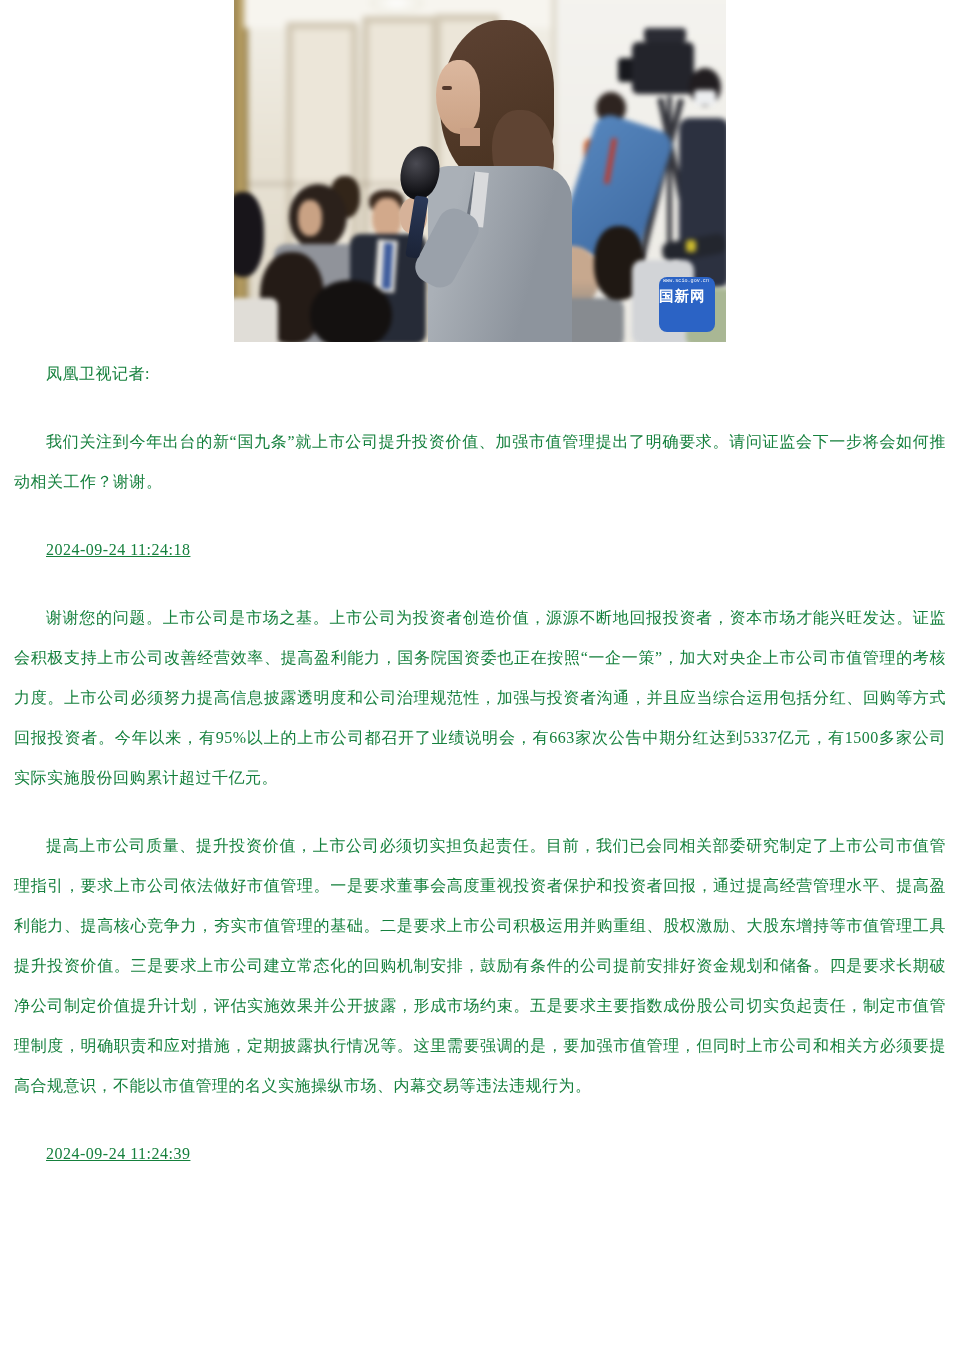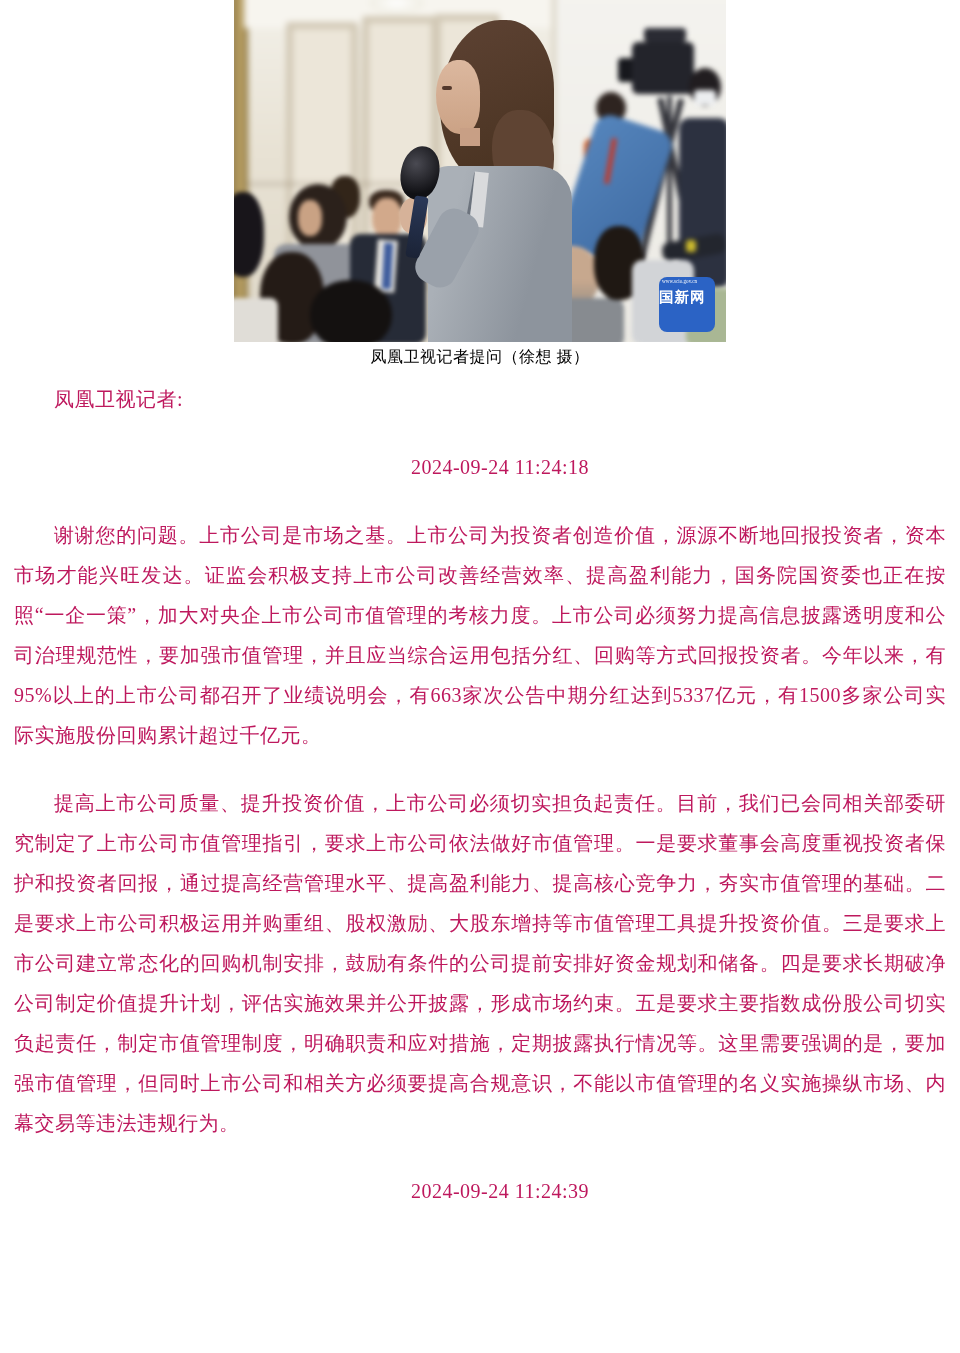--- a/index.html
+++ b/index.html
@@ -83,35 +83,35 @@
   .shirt-v{left:238px;top:172px;width:14px;height:55px;background:#d9dadc;transform:rotate(6deg);}
   .arm-sleeve{left:192px;top:208px;width:42px;height:80px;background:#9aa1aa;border-radius:16px;transform:rotate(28deg);}
   .hand{left:166px;top:198px;width:27px;height:36px;background:#d6b299;border-radius:45%;}
   .mic-head{left:167px;top:146px;width:38px;height:54px;background:radial-gradient(circle at 35% 35%,#4a4a52,#101014 70%);border-radius:48%;transform:rotate(12deg);}
   .mic-handle{left:176px;top:196px;width:14px;height:62px;background:linear-gradient(#2a3858,#1b2336);border-radius:4px;transform:rotate(9deg);}
 
   
   .watermark{
     position:absolute;left:425px;top:277px;width:56px;height:55px;
     background:#2b63c5;border-radius:8px;color:#fff;text-align:center;
-    font-family:Liberation Serif, serif;
+    font-family:Liberation Mono, monospace;
   }
   .wm-name{margin-top:12px;font-size:14.5px;font-weight:bold;letter-spacing:1px;line-height:16px;}
   .wm-url{font-size:6px;line-height:8px;transform:scale(0.85);opacity:0.95;}
 
   
   figcaption{
     text-align:center;font-size:16px;line-height:20px;margin-top:5px;
     letter-spacing:0.5px;color:#000;
   }
   .content p{
-    margin:0 0 28px;font-size:20px;line-height:40px;letter-spacing:0.5px;
-    text-align:justify;text-indent:2em;color:#be185d;
-  }
-  .content p.timestamp{text-align:center;}
+    margin:0 0 28px;font-size:16px;line-height:40px;letter-spacing:0.5px;
+    text-align:justify;text-indent:2em;color:#15803d;
+  }
+  .content p.timestamp{text-align:left;text-decoration:underline;}
 </style>
 </head>
 <body>
 
 <div class="page">
 
   <figure>
     <div class="photo">
 
       <div class="layer lyr-bg">
@@ -180,24 +180,24 @@
         <div class="mic-head"></div>
         <div class="mic-handle"></div>
       </div>
 
       <div class="watermark">
         <div class="wm-name">国新网</div>
         <div class="wm-url">www.scio.gov.cn</div>
       </div>
 
     </div>
-    <figcaption>凤凰卫视记者提问（徐想 摄）</figcaption>
   </figure>
 
   <div class="content">
     <p>凤凰卫视记者:</p>
+    <p>我们关注到今年出台的新“国九条”就上市公司提升投资价值、加强市值管理提出了明确要求。请问证监会下一步将会如何推动相关工作？谢谢。</p>
     <p class="timestamp">2024-09-24 11:24:18</p>
-    <p>谢谢您的问题。上市公司是市场之基。上市公司为投资者创造价值，源源不断地回报投资者，资本市场才能兴旺发达。证监会积极支持上市公司改善经营效率、提高盈利能力，国务院国资委也正在按照“一企一策”，加大对央企上市公司市值管理的考核力度。上市公司必须努力提高信息披露透明度和公司治理规范性，要加强市值管理，并且应当综合运用包括分红、回购等方式回报投资者。今年以来，有95%以上的上市公司都召开了业绩说明会，有663家次公告中期分红达到5337亿元，有1500多家公司实际实施股份回购累计超过千亿元。</p>
+    <p>谢谢您的问题。上市公司是市场之基。上市公司为投资者创造价值，源源不断地回报投资者，资本市场才能兴旺发达。证监会积极支持上市公司改善经营效率、提高盈利能力，国务院国资委也正在按照“一企一策”，加大对央企上市公司市值管理的考核力度。上市公司必须努力提高信息披露透明度和公司治理规范性，加强与投资者沟通，并且应当综合运用包括分红、回购等方式回报投资者。今年以来，有95%以上的上市公司都召开了业绩说明会，有663家次公告中期分红达到5337亿元，有1500多家公司实际实施股份回购累计超过千亿元。</p>
     <p>提高上市公司质量、提升投资价值，上市公司必须切实担负起责任。目前，我们已会同相关部委研究制定了上市公司市值管理指引，要求上市公司依法做好市值管理。一是要求董事会高度重视投资者保护和投资者回报，通过提高经营管理水平、提高盈利能力、提高核心竞争力，夯实市值管理的基础。二是要求上市公司积极运用并购重组、股权激励、大股东增持等市值管理工具提升投资价值。三是要求上市公司建立常态化的回购机制安排，鼓励有条件的公司提前安排好资金规划和储备。四是要求长期破净公司制定价值提升计划，评估实施效果并公开披露，形成市场约束。五是要求主要指数成份股公司切实负起责任，制定市值管理制度，明确职责和应对措施，定期披露执行情况等。这里需要强调的是，要加强市值管理，但同时上市公司和相关方必须要提高合规意识，不能以市值管理的名义实施操纵市场、内幕交易等违法违规行为。</p>
     <p class="timestamp">2024-09-24 11:24:39</p>
   </div>
 
 </div>
 
 </body></html>

